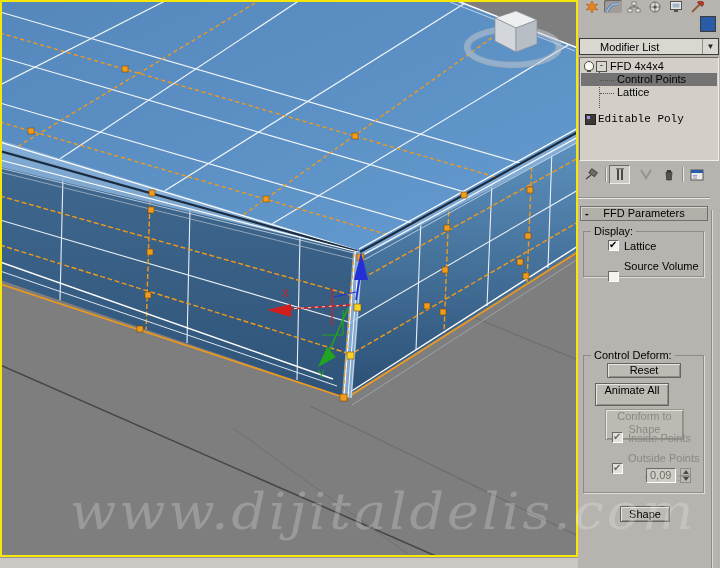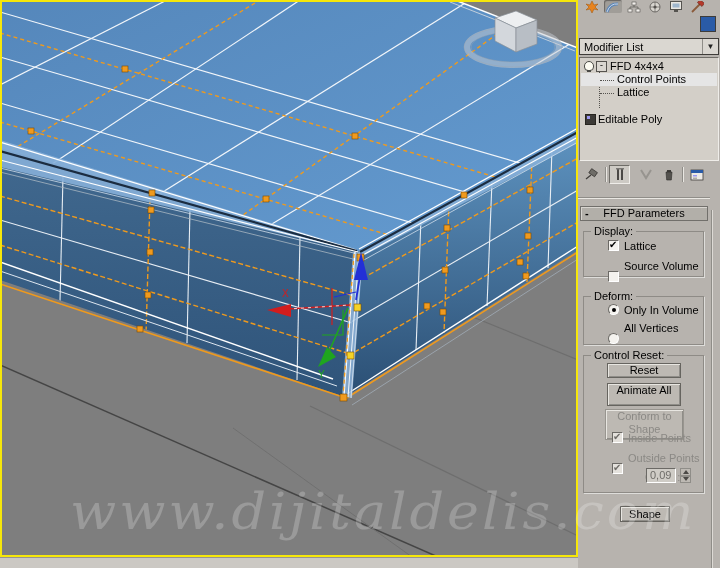--- a/index.html
+++ b/index.html
@@ -22,26 +22,26 @@
   
   #panel{position:absolute;left:578px;top:0;width:142px;height:568px;background:#B7B3AE;}
   .abs{position:absolute;box-sizing:border-box;}
   
   .tab{width:18px;height:13px;display:flex;align-items:flex-end;justify-content:center;border-radius:2px;}
   .tab.active{background:#A09D98;box-shadow:inset 1px 1px 1px rgba(0,0,0,.35);}
   
   .field{background:#DAD7D1;border:1px solid #54524E;box-shadow:inset 1px 1px 0 #bdbab5;padding:1px 3px;line-height:12px;}
   .swatch{border:1px solid #3E3C39;}
   .combo{background:#DAD7D1;border:1px solid #3E3C39;display:flex;align-items:center;}
-  .combo .txt{flex:1;padding-left:4px;}
+  .combo .txt{flex:1;padding-left:20px;}
   .combo .chev{width:15px;height:100%;border-left:1px solid #8f8d88;display:flex;align-items:center;justify-content:center;font-size:8px;color:#222;}
   
   .stack{background:#D3CFC8;border:1px solid;border-color:#6F6D68 #EFEDE9 #EFEDE9 #6F6D68;}
   .srow{position:absolute;left:1px;right:1px;height:13px;line-height:13px;white-space:nowrap;}
-  .srow.sel{background:#e5e5e5;}
+  .srow.sel{background:#737373;}
   .sicon{position:absolute;top:1px;}
   .bulb{left:3px;width:8px;height:8px;border:1px solid #4a4a46;border-radius:50% 50% 40% 40%;background:#FDFCF2;}
   .bulb:after{content:"";position:absolute;left:2px;top:8px;width:4px;height:2px;background:#4a4a46;}
   .pmbox{left:15px;width:9px;height:9px;border:1px solid #55534F;background:#DAD7D1;text-align:center;line-height:7px;font-size:9px;font-family:"DejaVu Sans Mono",monospace;}
   .objicon{left:4px;width:9px;height:9px;background:#3C3A37;border:1px solid #26241F;}
   .objicon:after{content:"";position:absolute;left:1px;top:1px;width:3px;height:3px;background:#9a97f0;}
   .streelinev{border-left:1px dotted #55534F;}
   .streelineh{border-top:1px dotted #55534F;}
   .slabel{position:absolute;top:0;}
   
@@ -306,21 +306,21 @@
     <div class="srow sel" style="top:15px;">
       <span class="abs streelineh" style="left:19px;top:7px;width:14px;"></span>
       <span class="slabel" style="left:36px;">Control Points</span>
     </div>
     <div class="srow" style="top:28px;">
       <span class="abs streelineh" style="left:19px;top:7px;width:14px;"></span>
       <span class="slabel" style="left:36px;">Lattice</span>
     </div>
     <div class="srow" style="top:55px;">
       <span class="sicon objicon"></span>
-      <span class="slabel" style="left:17px;">Editable Poly</span>
+      <span class="slabel" style="left:17px;font-family:Liberation Mono, monospace;">Editable Poly</span>
     </div>
   </div>
 
   <div class="abs tbtn" style="left:3px;top:165px;">
     <svg width="15" height="13">
         <path d="M2,11 L7,7" stroke="#3F3D3A" stroke-width="1.2"></path>
         <rect x="6" y="2" width="7" height="5" transform="rotate(35 9 4)" fill="#6E6C67" stroke="#2e2c29" stroke-width="0.7"></rect>
       </svg>
   </div>
   <div class="abs tsep" style="left:27px;top:167px;"></div>
@@ -364,32 +364,25 @@
   <div class="abs group" style="left:5px;top:231px;width:121px;height:46px;">
     <span class="glabel">Display:</span>
     <div class="abs cb" style="left:24px;top:8px;">
       <span class="mark">✔</span>
     </div>
     <span class="abs ctrl-label" style="left:40px;top:8px;">Lattice</span>
     <div class="abs cb" style="left:24px;top:28px;"></div>
     <span class="abs ctrl-label" style="left:40px;top:28px;">Source Volume</span>
   </div>
 
-  <div class="abs group" style="left:5px;top:296px;width:121px;height:49px;">
-    <span class="glabel">Deform:</span>
-    <div class="abs radio on" style="left:24px;top:7px;"></div>
-    <span class="abs ctrl-label" style="left:40px;top:7px;">Only In Volume</span>
-    <div class="abs radio" style="left:24px;top:25px;"></div>
-    <span class="abs ctrl-label" style="left:40px;top:25px;">All Vertices</span>
-  </div>
 
   <div class="abs group" style="left:5px;top:355px;width:121px;height:138px;">
-    <span class="glabel">Control Reset:</span>
+    <span class="glabel">Control Deform:</span>
     <div class="abs btn3d" style="left:23px;top:7px;width:74px;height:15px;">Reset</div>
-    <div class="abs btn3d" style="left:23px;top:27px;width:74px;height:23px;">Animate All</div>
+    <div class="abs btn3d" style="left:11px;top:27px;width:74px;height:23px;">Animate All</div>
     <div class="abs btn3d dis" style="left:21px;top:53px;width:79px;height:31px;">Conform to Shape</div>
     <div class="abs cb dis" style="left:28px;top:76px;">
       <span class="mark">✔</span>
     </div>
     <span class="abs ctrl-label dis-text" style="left:44px;top:76px;">Inside Points</span>
     <div class="abs cb dis" style="left:28px;top:96px;">
       <span class="mark">✔</span>
     </div>
     <span class="abs ctrl-label dis-text" style="left:44px;top:96px;">Outside Points</span>
     <span class="abs ctrl-label dis-text" style="left:27px;top:115px;margin-left:34px;">Offset :</span>

